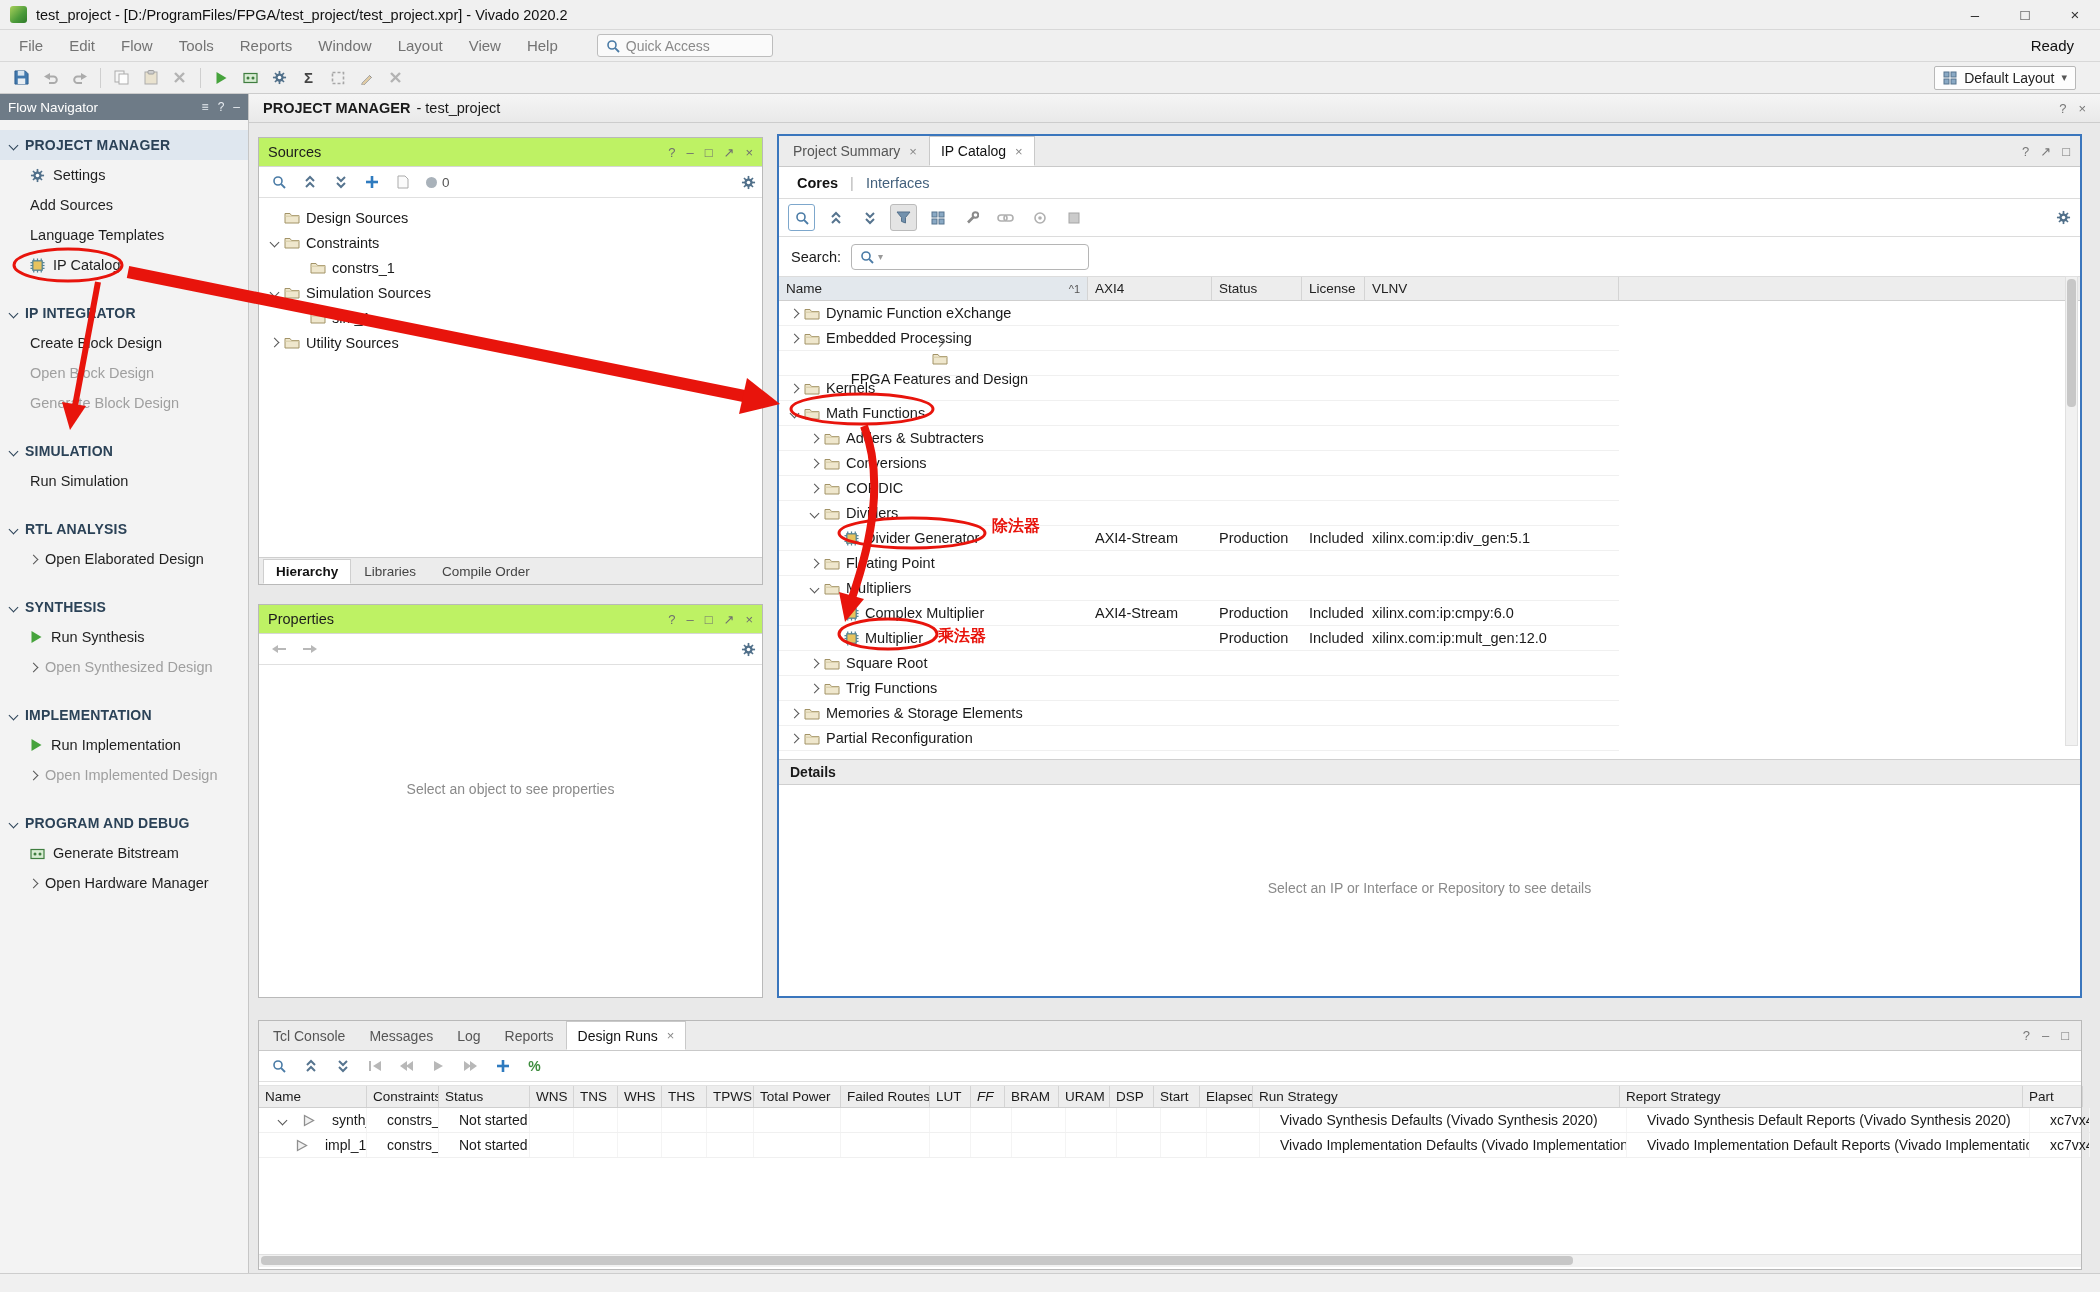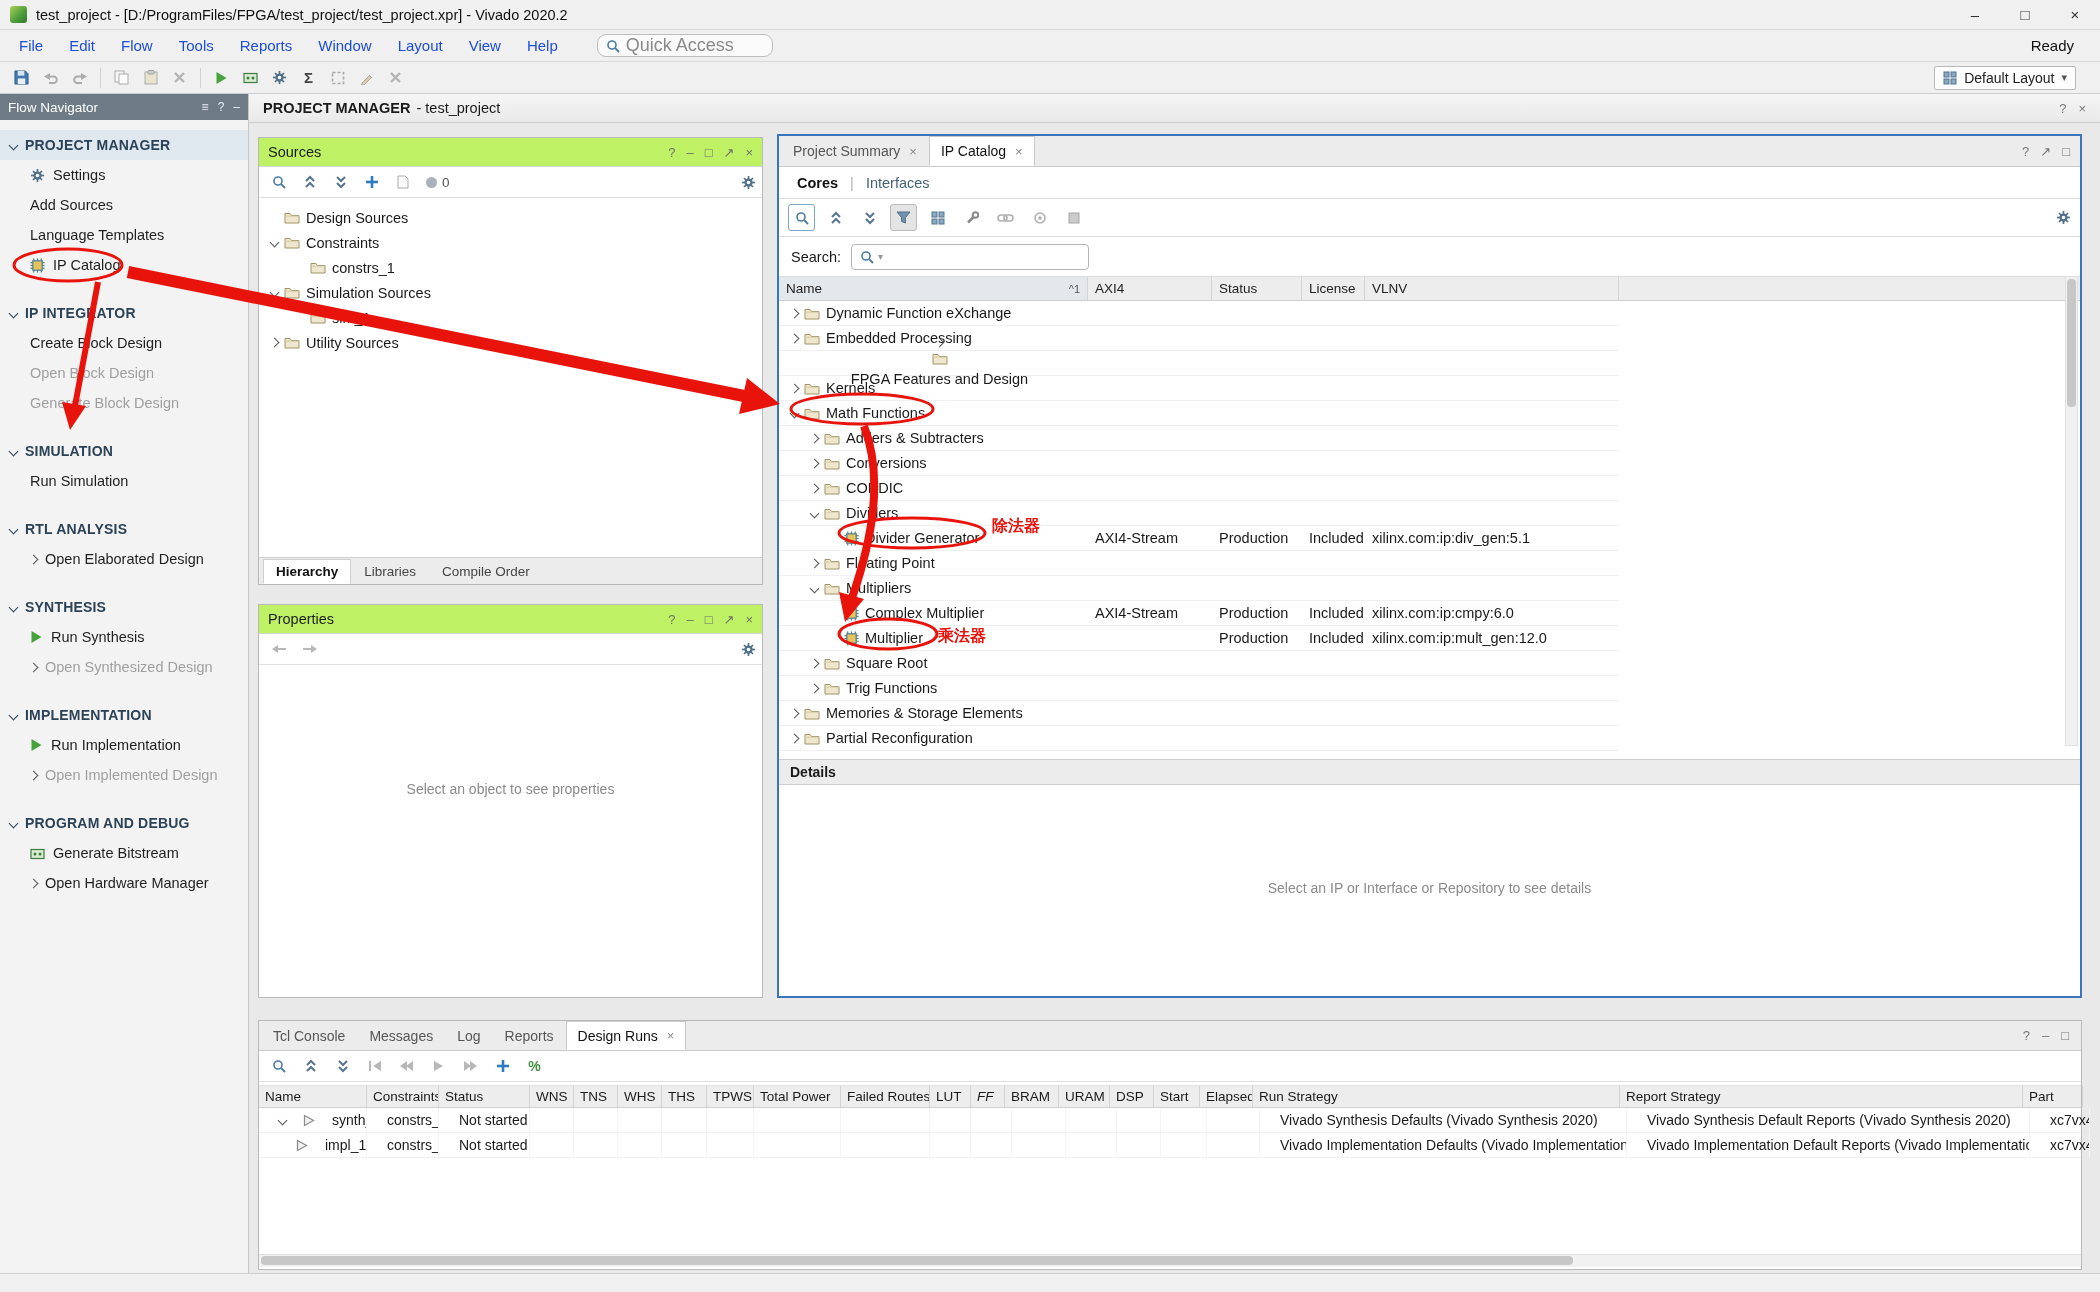--- a/index.html
+++ b/index.html
@@ -13,22 +13,22 @@
 .chev.closed{transform:rotate(-45deg);}
 .chev.open{transform:rotate(45deg);}
 .chev.none{visibility:hidden;}
 
 #titlebar{position:absolute;left:0;top:0;width:2100px;height:30px;background:#f0f0f0;border-bottom:1px solid #d8d8d8;display:flex;align-items:center;padding-left:10px;}
 #app-logo{width:17px;height:17px;border-radius:3px;background:linear-gradient(135deg,#a8d05a,#4a9a3a 60%,#2f7b2a);flex:none;}
 #titlebar .title{margin-left:9px;font-size:14.5px;color:#111;}
 .win-controls{margin-left:auto;display:flex;height:30px;}
 .win-btn{width:50px;height:30px;display:flex;align-items:center;justify-content:center;font-size:15px;color:#333;}
 #menubar{position:absolute;left:0;top:30px;width:2100px;height:32px;background:#f0f0f0;border-bottom:1px solid #d8d8d8;display:flex;align-items:center;padding-left:6px;}
-.menu-item{padding:5px 13px;color:#1d4ed8;}
-#quick-access{margin-left:26px;width:176px;height:23px;border:1px solid #bdbdbd;border-radius:9px;background:#fafafa;display:flex;align-items:center;gap:6px;padding:0 8px;color:#8a8a8a;font-size:18px;}
+.menu-item{padding:5px 13px;color:#737373;}
+#quick-access{margin-left:26px;width:176px;height:23px;border:1px solid #bdbdbd;border-radius:3px;background:#fafafa;display:flex;align-items:center;gap:6px;padding:0 8px;color:#8a8a8a;font-size:14px;}
 #ready-label{margin-left:auto;margin-right:26px;color:#111;}
 #toolbar{position:absolute;left:0;top:62px;width:2100px;height:32px;background:#f0f0f0;border-bottom:1px solid #cccccc;display:flex;align-items:center;padding-left:8px;gap:2px;}
 #layout-select{margin-left:auto;margin-right:24px;height:24px;border:1px solid #b8b8b8;background:#fdfdfd;border-radius:2px;display:flex;align-items:center;gap:7px;padding:0 8px;font-size:14px;color:#222;}
 
 #sidebar{position:absolute;left:0;top:94px;width:249px;height:1179px;background:#f3f3f3;border-right:1px solid #c6c6c6;}
 #fn-header{height:26px;background:#6e7b87;color:#fff;display:flex;align-items:center;padding:0 8px;font-size:13.5px;}
 #fn-header .hicons{margin-left:auto;display:flex;gap:9px;font-size:12px;color:#e8edf2;}
 #fn-body{padding-top:10px;}
 .fn-section{margin-bottom:18px;}
 .fn-section-header{display:flex;align-items:center;gap:8px;height:30px;padding:0 8px 0 10px;font-weight:bold;color:#2b4257;font-size:14px;letter-spacing:.2px;}

